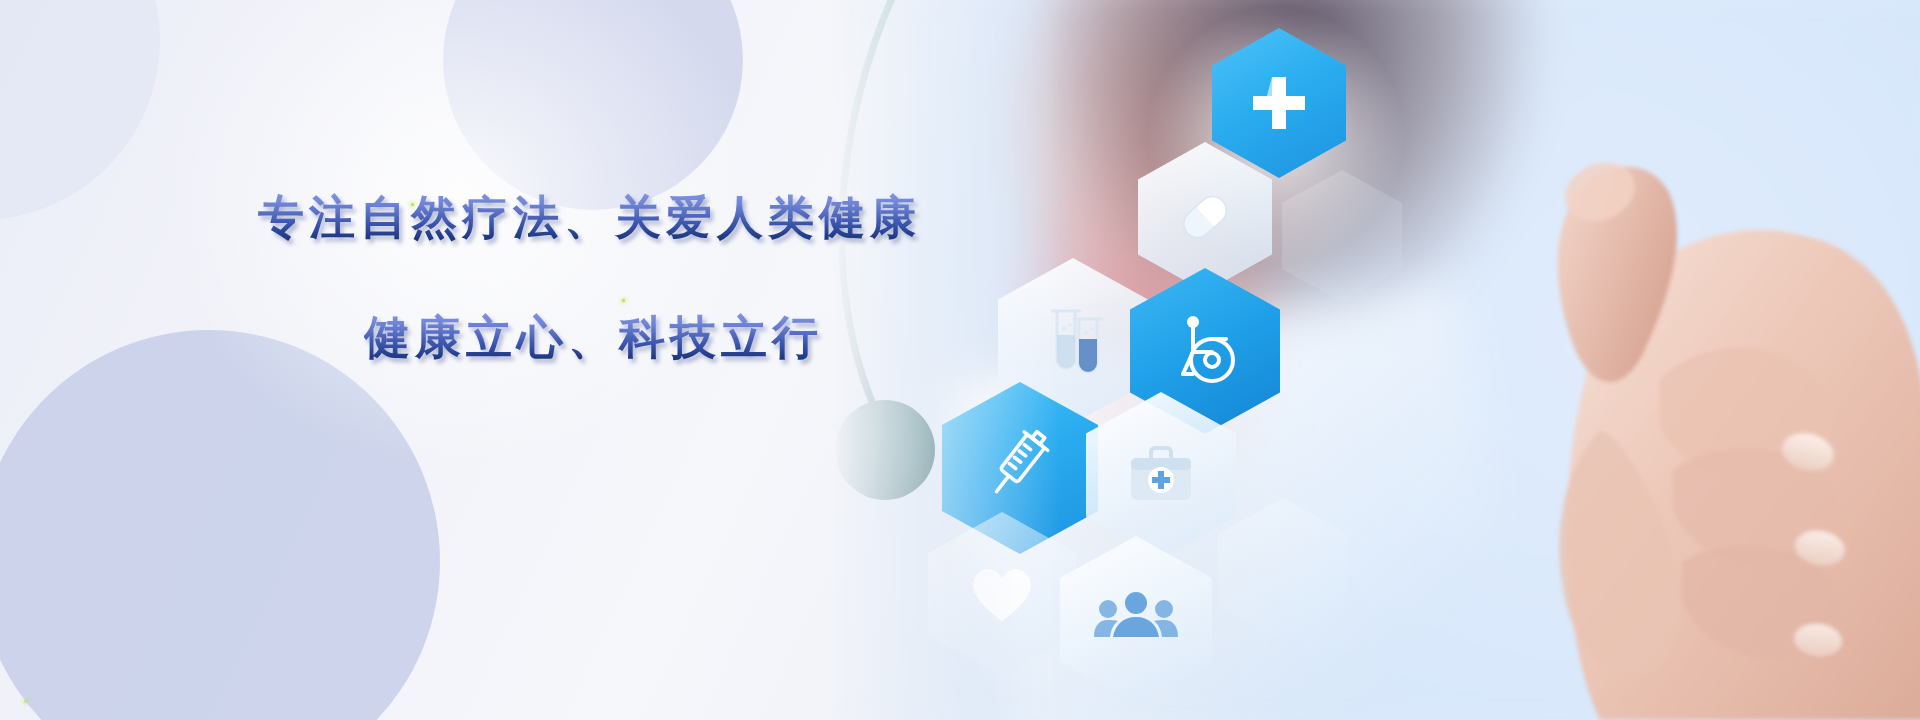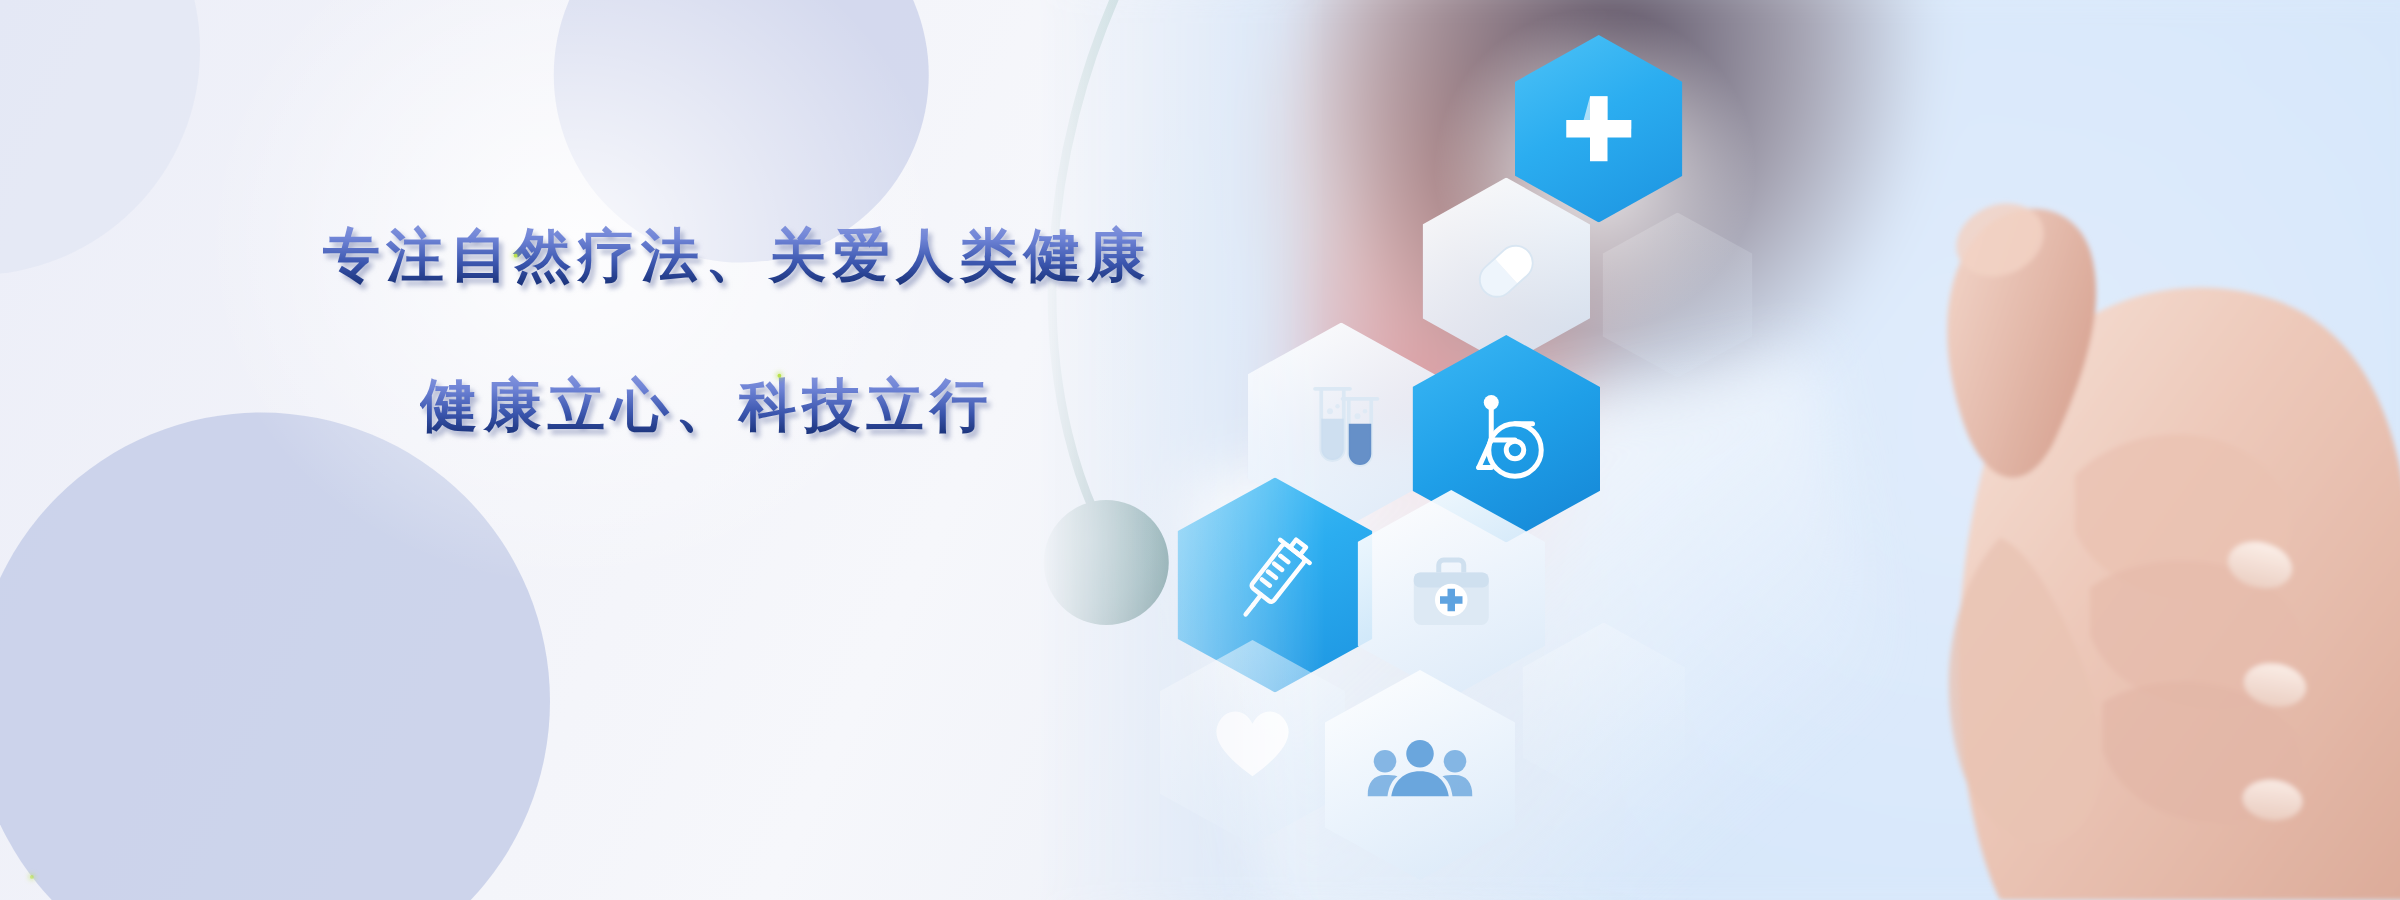--- a/index.html
+++ b/index.html
@@ -34,37 +34,37 @@
   }
   .deco-sheen {
     position:absolute; left:150px; top:-40px;
     width:620px; height:520px;
     background:radial-gradient(ellipse at 50% 45%, rgba(255,255,255,.85) 0%, rgba(255,255,255,0) 68%);
     pointer-events:none;
   }
 
   
   .copy {
-    position:absolute; left:258px; top:176px;
+    position:absolute; left:258px; top:189px;
     width:720px;
   }
   .headline {
     font-size:46px;
     font-weight:bold;
     letter-spacing:5px;
     line-height:1.22;
     background:linear-gradient(180deg,#8a9ade 0%,#6f84d6 26%,#3a55ad 62%,#122a6e 100%);
     -webkit-background-clip:text;
     background-clip:text;
     color:transparent;
     -webkit-text-fill-color:transparent;
     filter:drop-shadow(3px 4px 2px rgba(120,132,175,.55));
     white-space:nowrap;
   }
-  .headline.line2 { margin-top:64px; margin-left:78px; }
+  .headline.line2 { margin-top:64px; margin-left:106px; }
 
   
   .photo-pane {
     position:absolute; right:0; top:0;
     width:1090px; height:720px;
     overflow:hidden;
     -webkit-mask-image:linear-gradient(90deg, rgba(0,0,0,0) 0px, rgba(0,0,0,1) 230px, rgba(0,0,0,1) 100%);
     mask-image:linear-gradient(90deg, rgba(0,0,0,0) 0px, rgba(0,0,0,1) 230px, rgba(0,0,0,1) 100%);
   }
   .photo-bg {

